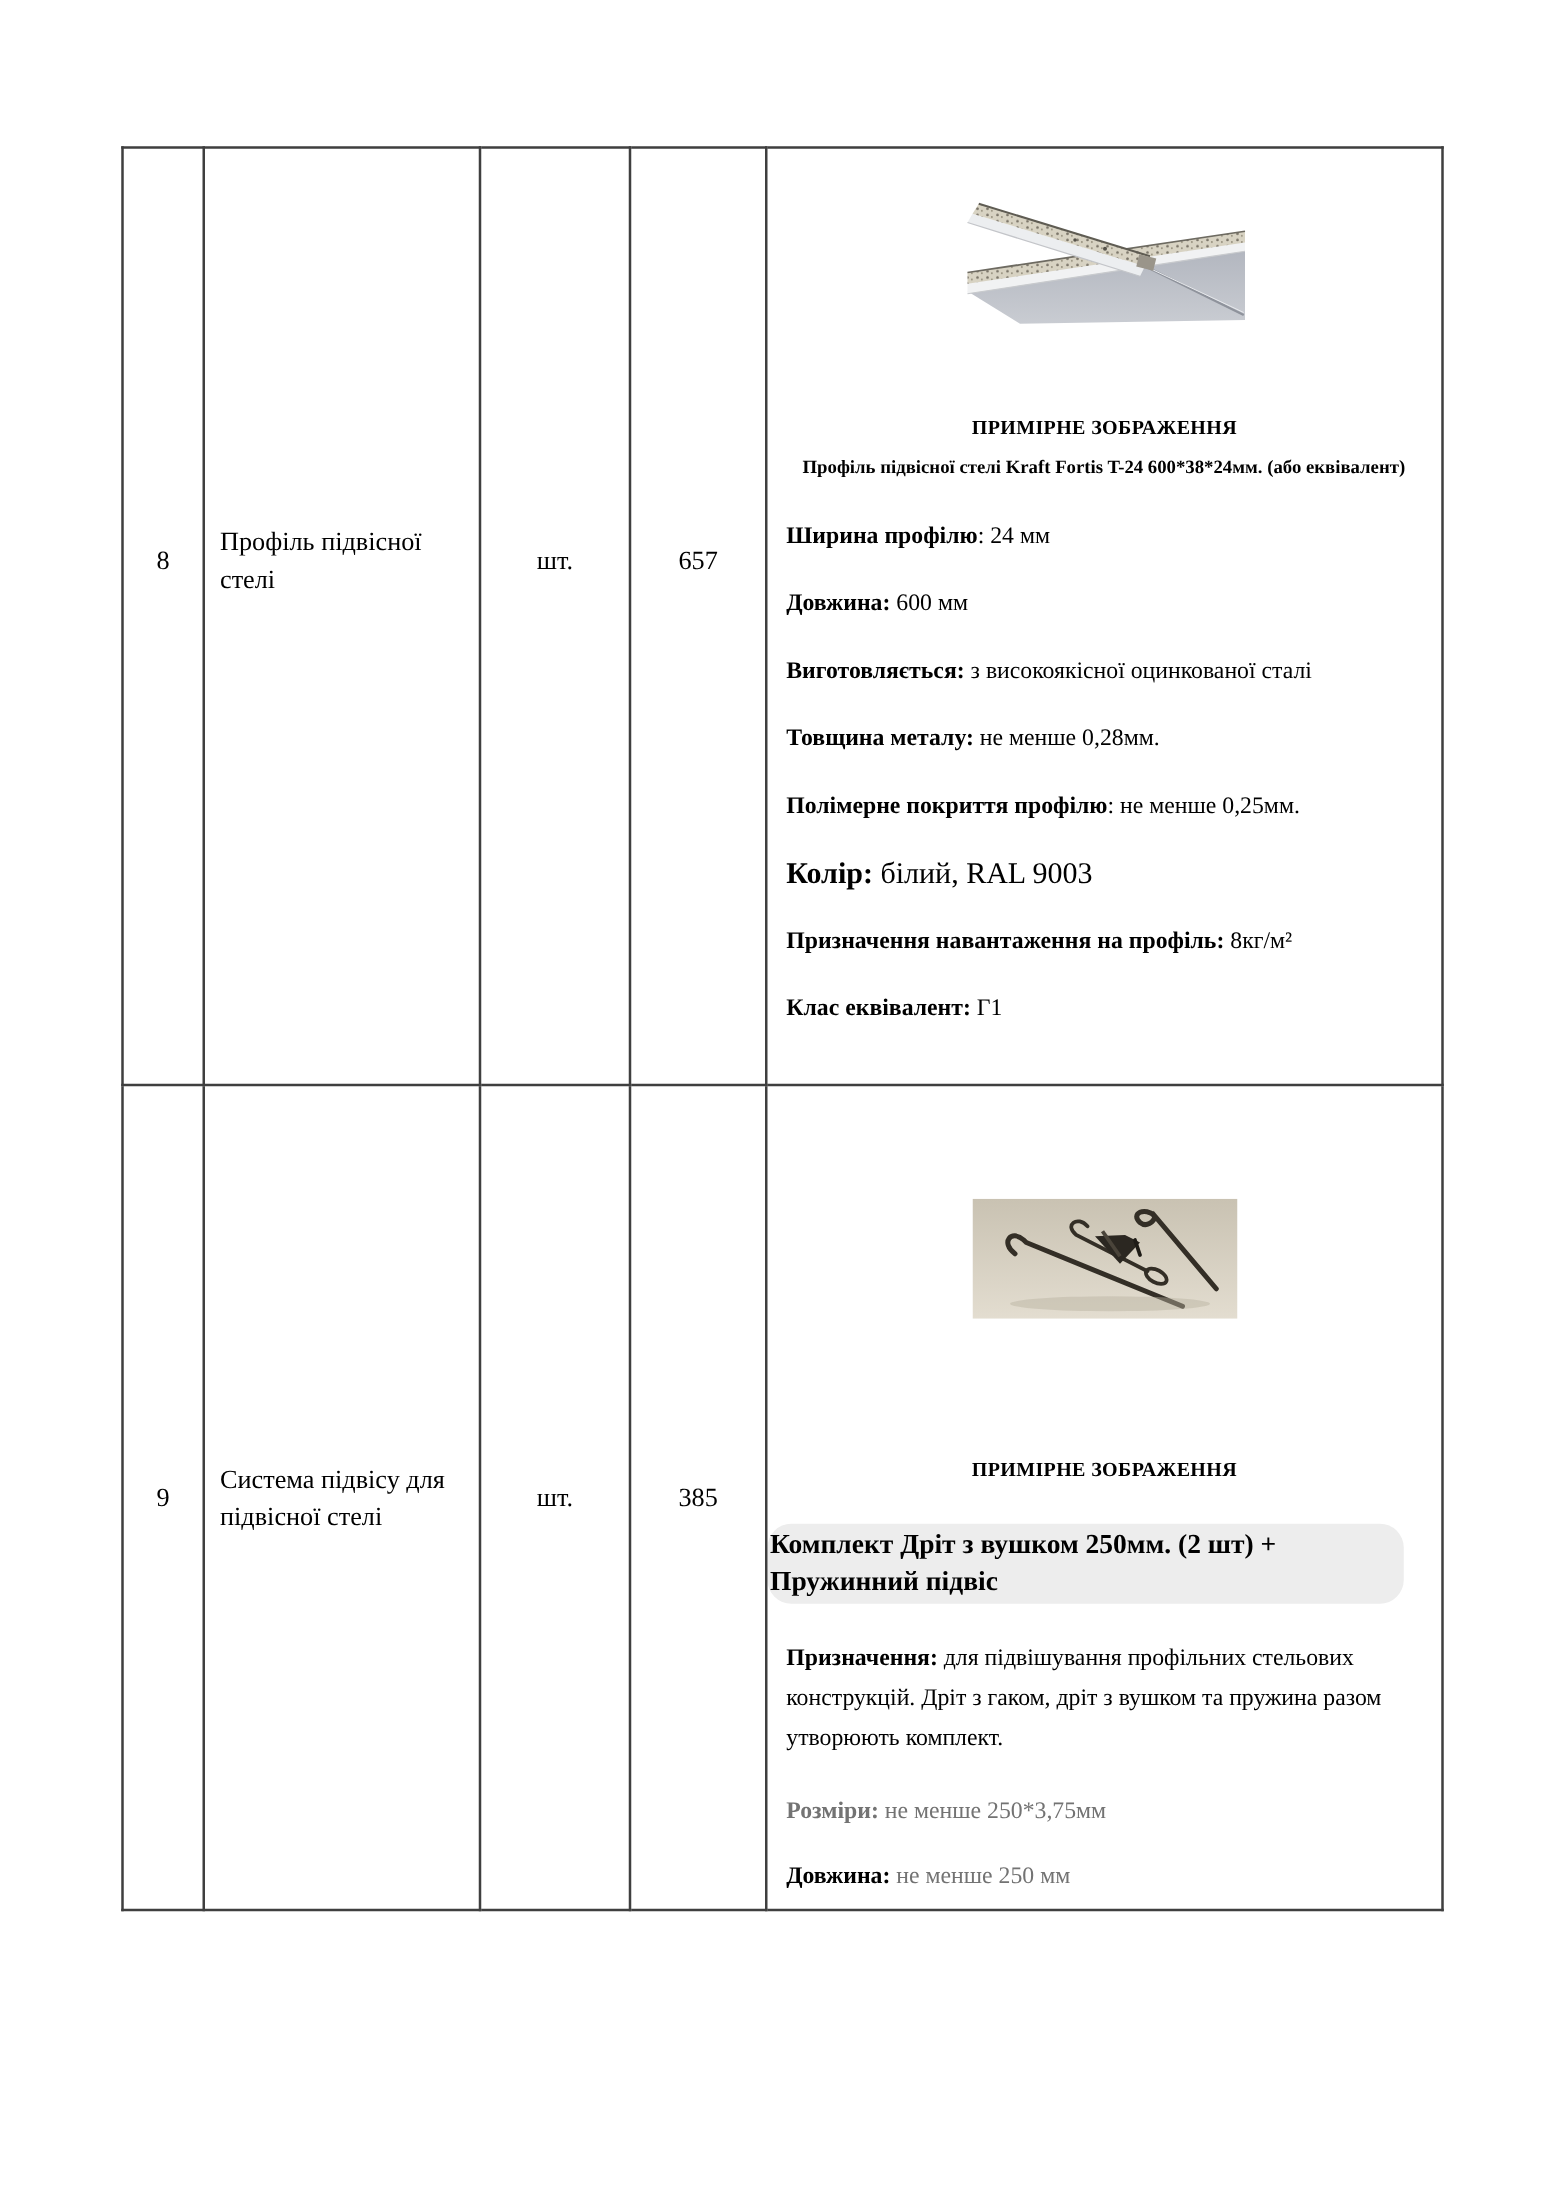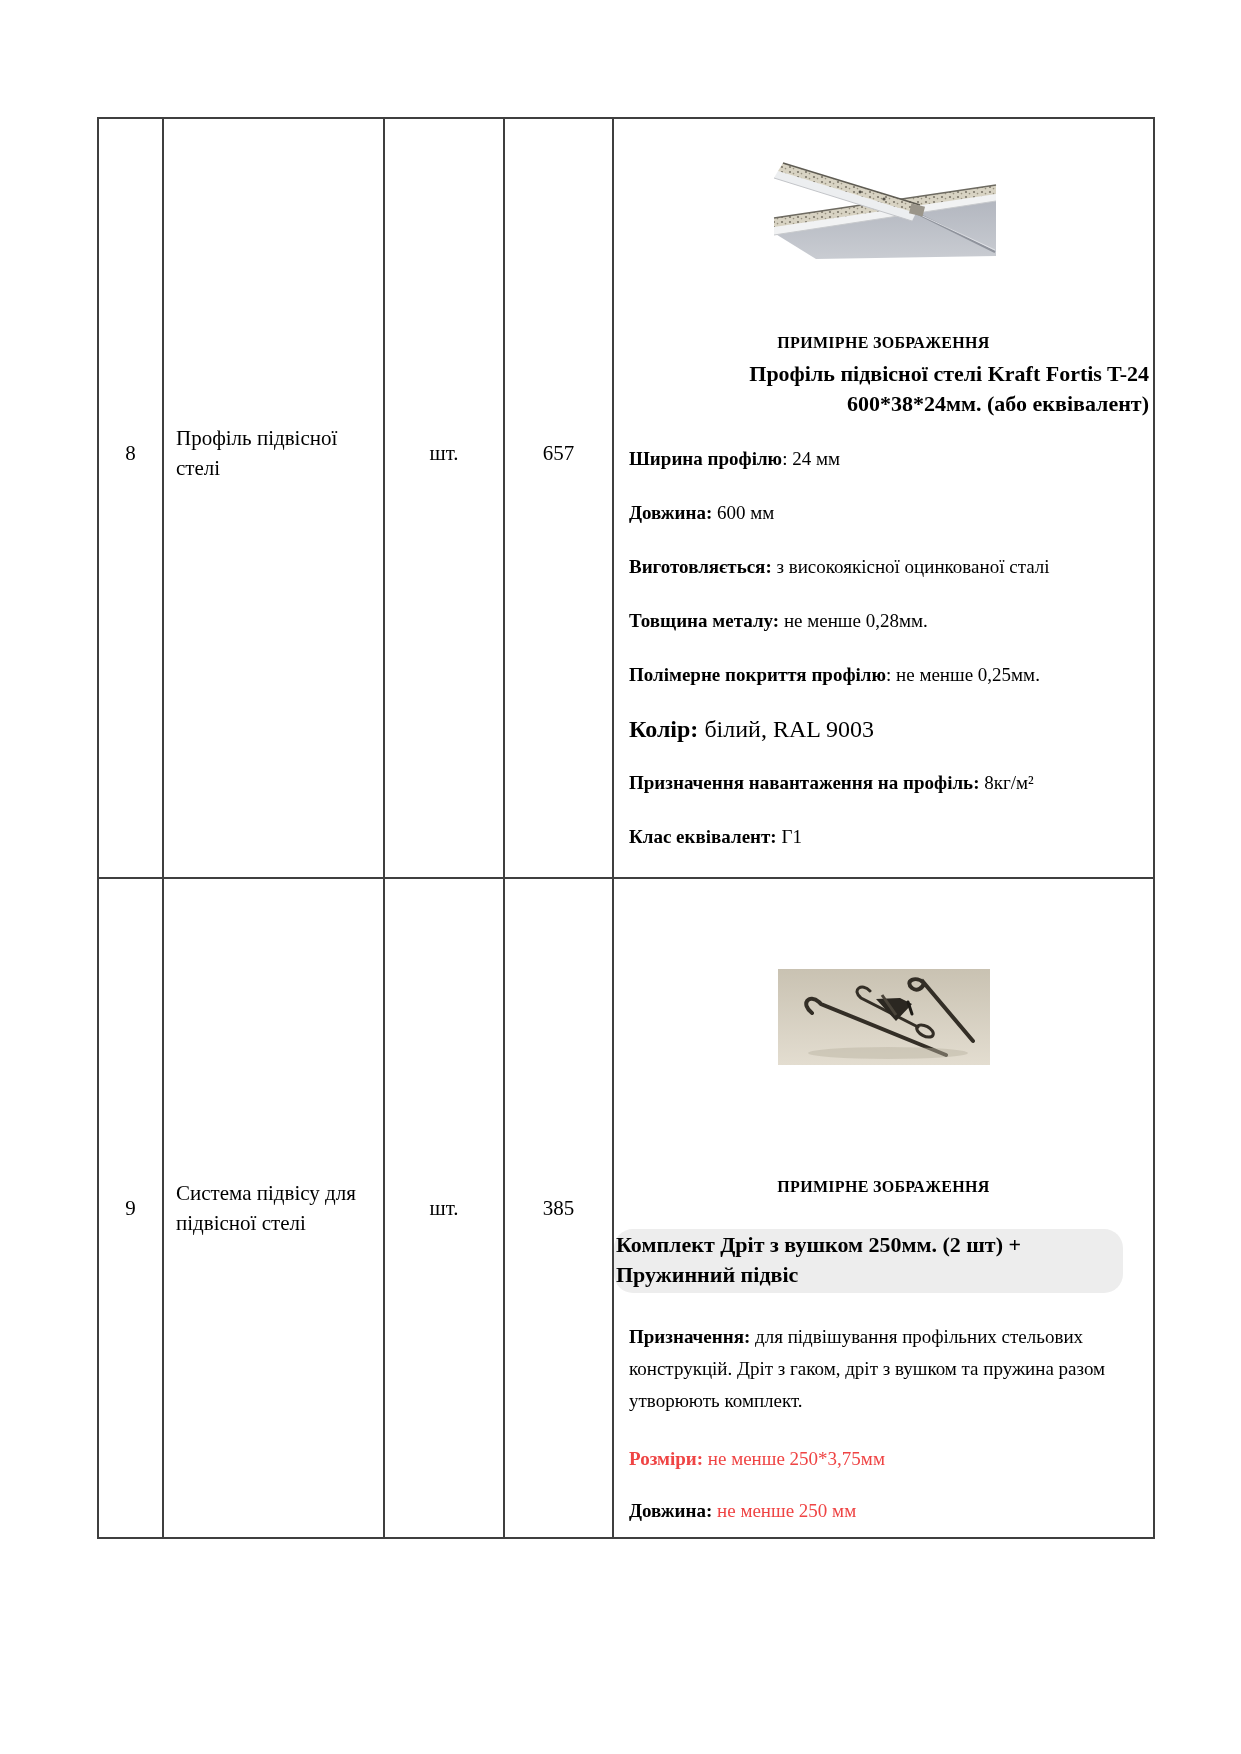--- a/index.html
+++ b/index.html
@@ -29,27 +29,27 @@
   td.desc{ vertical-align:top; padding:0; text-align:left; }
 
   .up45 { transform:translateY(-45px); }
 
   .photo-wrap { text-align:center; line-height:0; }
   .caption {
     text-align:center; font-weight:bold; font-size:16px; line-height:20px;
     letter-spacing:0.3px;
   }
   .ptitle {
-    text-align:right; font-weight:bold; font-size:22px; line-height:30px;
-    margin-top:6px; padding:0 4px;
+    text-align:left; font-weight:bold; font-size:15px; line-height:30px;
+    margin-top:6px; padding:0 28px;
   }
   .specs  { padding:0 14px 0 15px; }
   .specs p{ font-size:19px; line-height:28px; margin:0 0 26px 0; }
   .lbl    { font-weight:bold; }
-  .muted  { color:#ef4444; }
+  .muted  { color:#737373; }
 
   .h-block {
     background:#ededed;
     font-weight:bold; font-size:22px; line-height:30px;
     margin:32px 30px 0 0;
     padding:1px 4px 3px 2px;
     border-radius:19px;
   }
   .specs.r9 { margin-top:28px; }
   .specs.r9 p.para { margin:0 0 28px 0; line-height:32px; }

